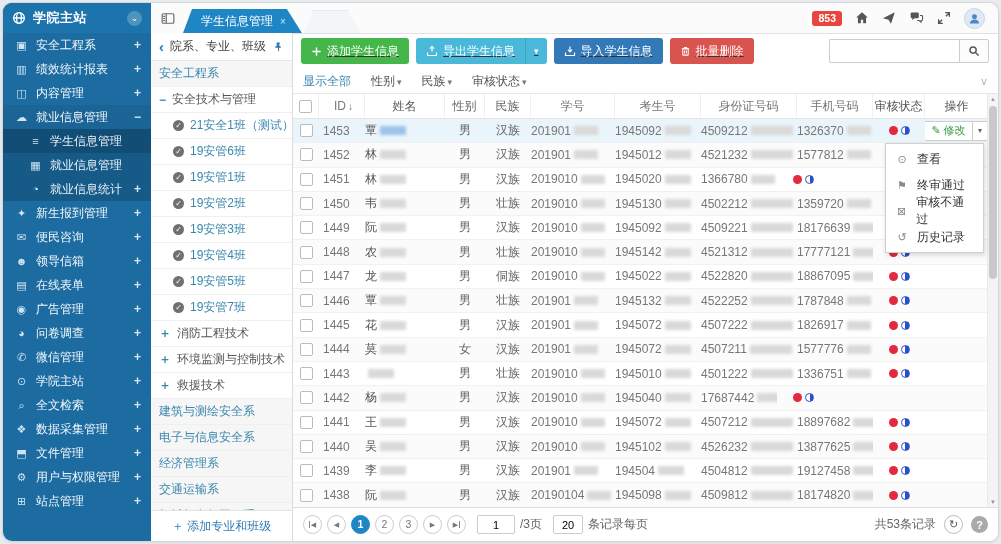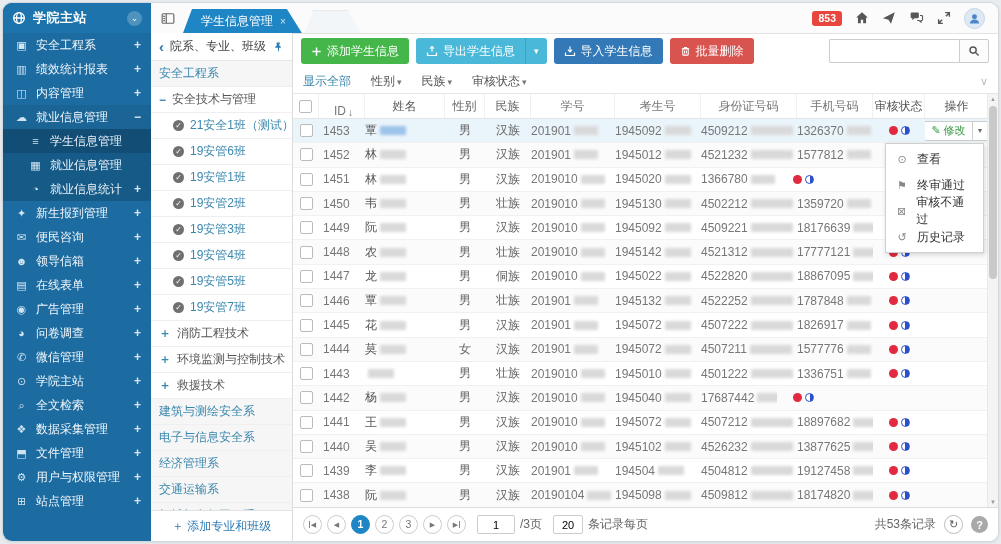--- a/index.html
+++ b/index.html
@@ -45,21 +45,21 @@
   .t-item{height:25px;display:flex;align-items:center;gap:6px;padding:0 8px;border-bottom:1px solid #efefef;white-space:nowrap;cursor:pointer;}
   .t-item.dept{background:#f6f6f6;color:#3a87ad;}
   .t-item.major{color:#555;}
   .t-item.major .pre{color:#3a87ad;font-weight:bold;font-size:12px;}
   .t-item.cls{padding-left:22px;color:#3a87ad;}
   .chk{width:11px;height:11px;border-radius:50%;background:#707070;color:#fff;font-size:8px;line-height:11px;text-align:center;flex:none;}
   .tree-foot{height:30px;border-top:1px solid #e2e2e2;display:flex;align-items:center;justify-content:center;color:#2e7bb4;font-size:12px;cursor:pointer;}
 
   
   .main{position:absolute;left:290px;top:30px;right:0;bottom:0;display:flex;flex-direction:column;background:#fff;}
-  .toolbar{height:36px;display:flex;align-items:center;gap:7px;padding:0 8px;position:relative;flex:none;}
+  .toolbar{height:36px;display:flex;align-items:center;gap:7px;padding:0 8px;position:relative;flex:none;text-decoration:underline;}
   .btn{height:26px;display:flex;align-items:center;gap:5px;padding:0 10px;border-radius:3px;color:#fff;font-size:12px;border:none;cursor:pointer;}
   .btn svg{flex:none;}
   .btn-add{background:#45b649;}
   .split{display:flex;}
   .btn-exp{background:#4ab9d9;border-radius:3px 0 0 3px;}
   .btn-expc{background:#4ab9d9;border-left:1px solid #36a6c8;border-radius:0 3px 3px 0;padding:0 8px;font-size:9px;}
   .btn-imp{background:#3379b7;}
   .btn-del{background:#d9534f;}
   .search{position:absolute;right:9px;top:6px;display:flex;height:24px;}
   .search input{width:130px;height:24px;border:1px solid #ccc;border-right:none;border-radius:2px 0 0 2px;padding:0 6px;font-size:12px;outline:none;box-sizing:border-box;}
@@ -481,21 +481,21 @@
       <span class="f-dd"><span>民族</span><span class="c">▾</span></span>
       <span class="f-dd"><span>审核状态</span><span class="c">▾</span></span>
       <span class="f-collapse">∨</span>
     </div>
 
     <div class="tablewrap">
       <div class="thead">
         <span class="td c0">
             <span class="cb"></span>
           </span>
-        <span class="td c1" style="justify-content:center;align-items:flex-end;">
+        <span class="td c1" style="justify-content:center;">
             <span>ID</span>
             <span class="sort">↓</span>
           </span>
         <span class="td c2">姓名</span>
         <span class="td c3">性别</span>
         <span class="td c4">民族</span>
         <span class="td c5">学号</span>
         <span class="td c6">考生号</span>
         <span class="td c7">身份证号码</span>
         <span class="td c8">手机号码</span>

